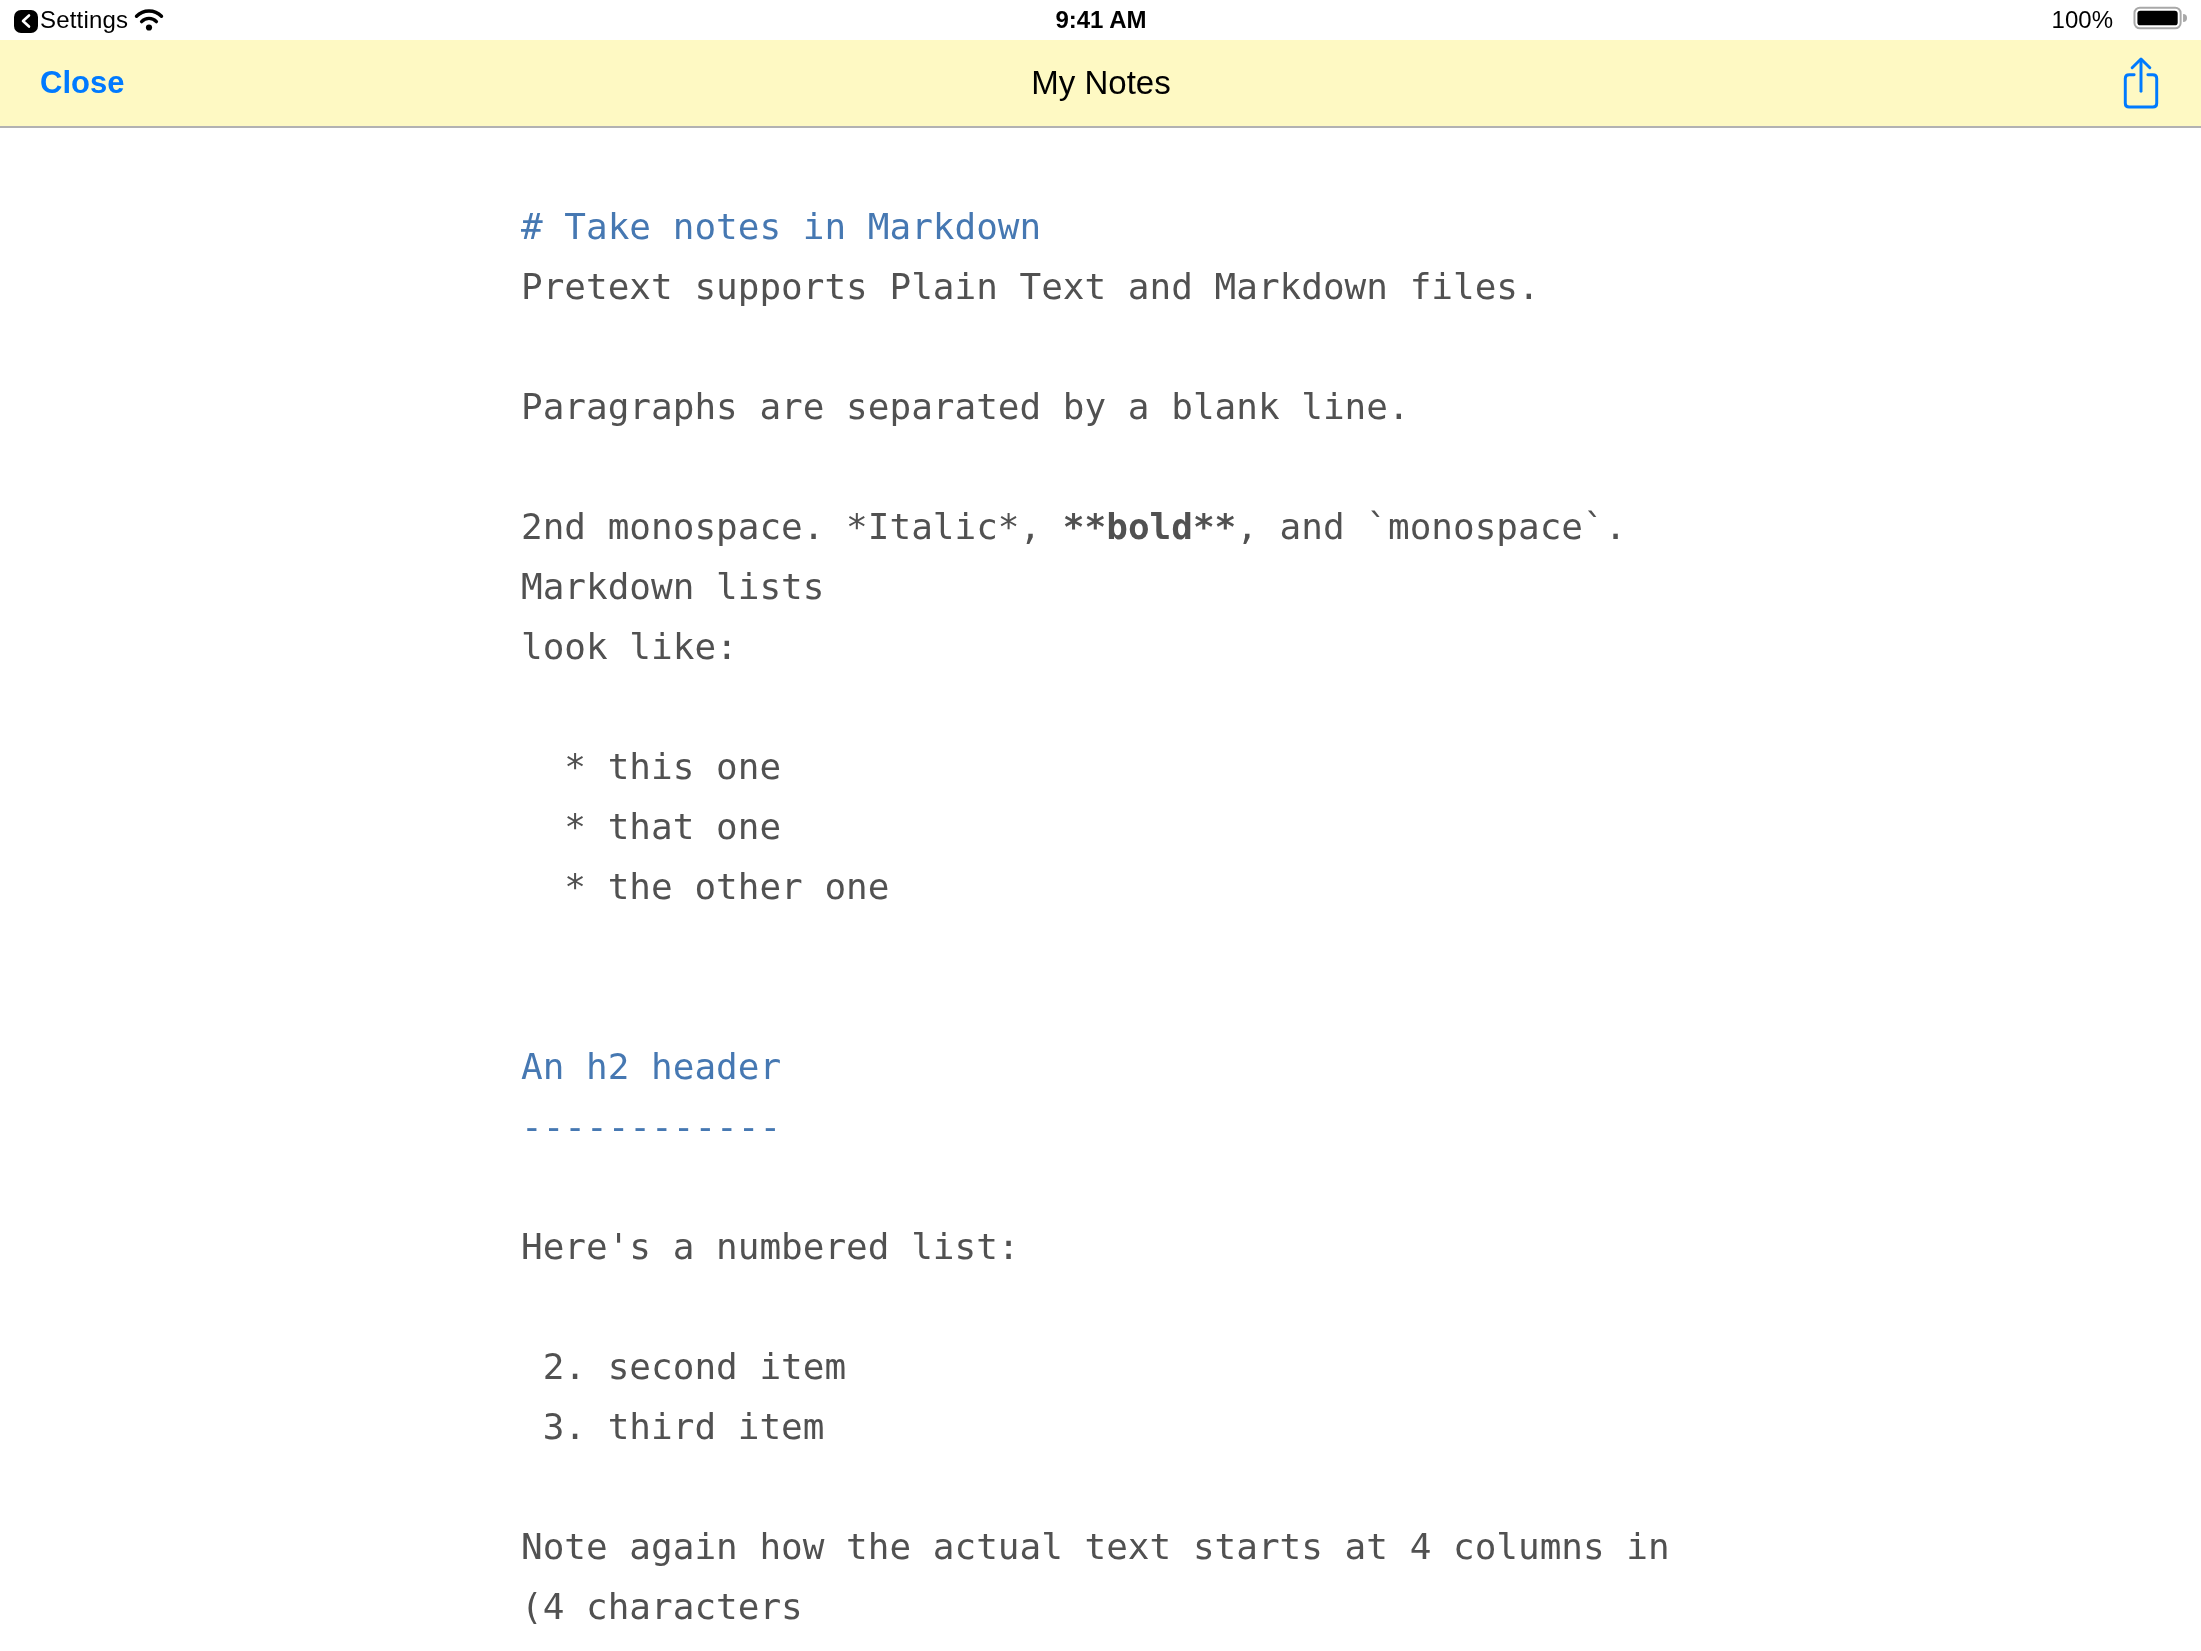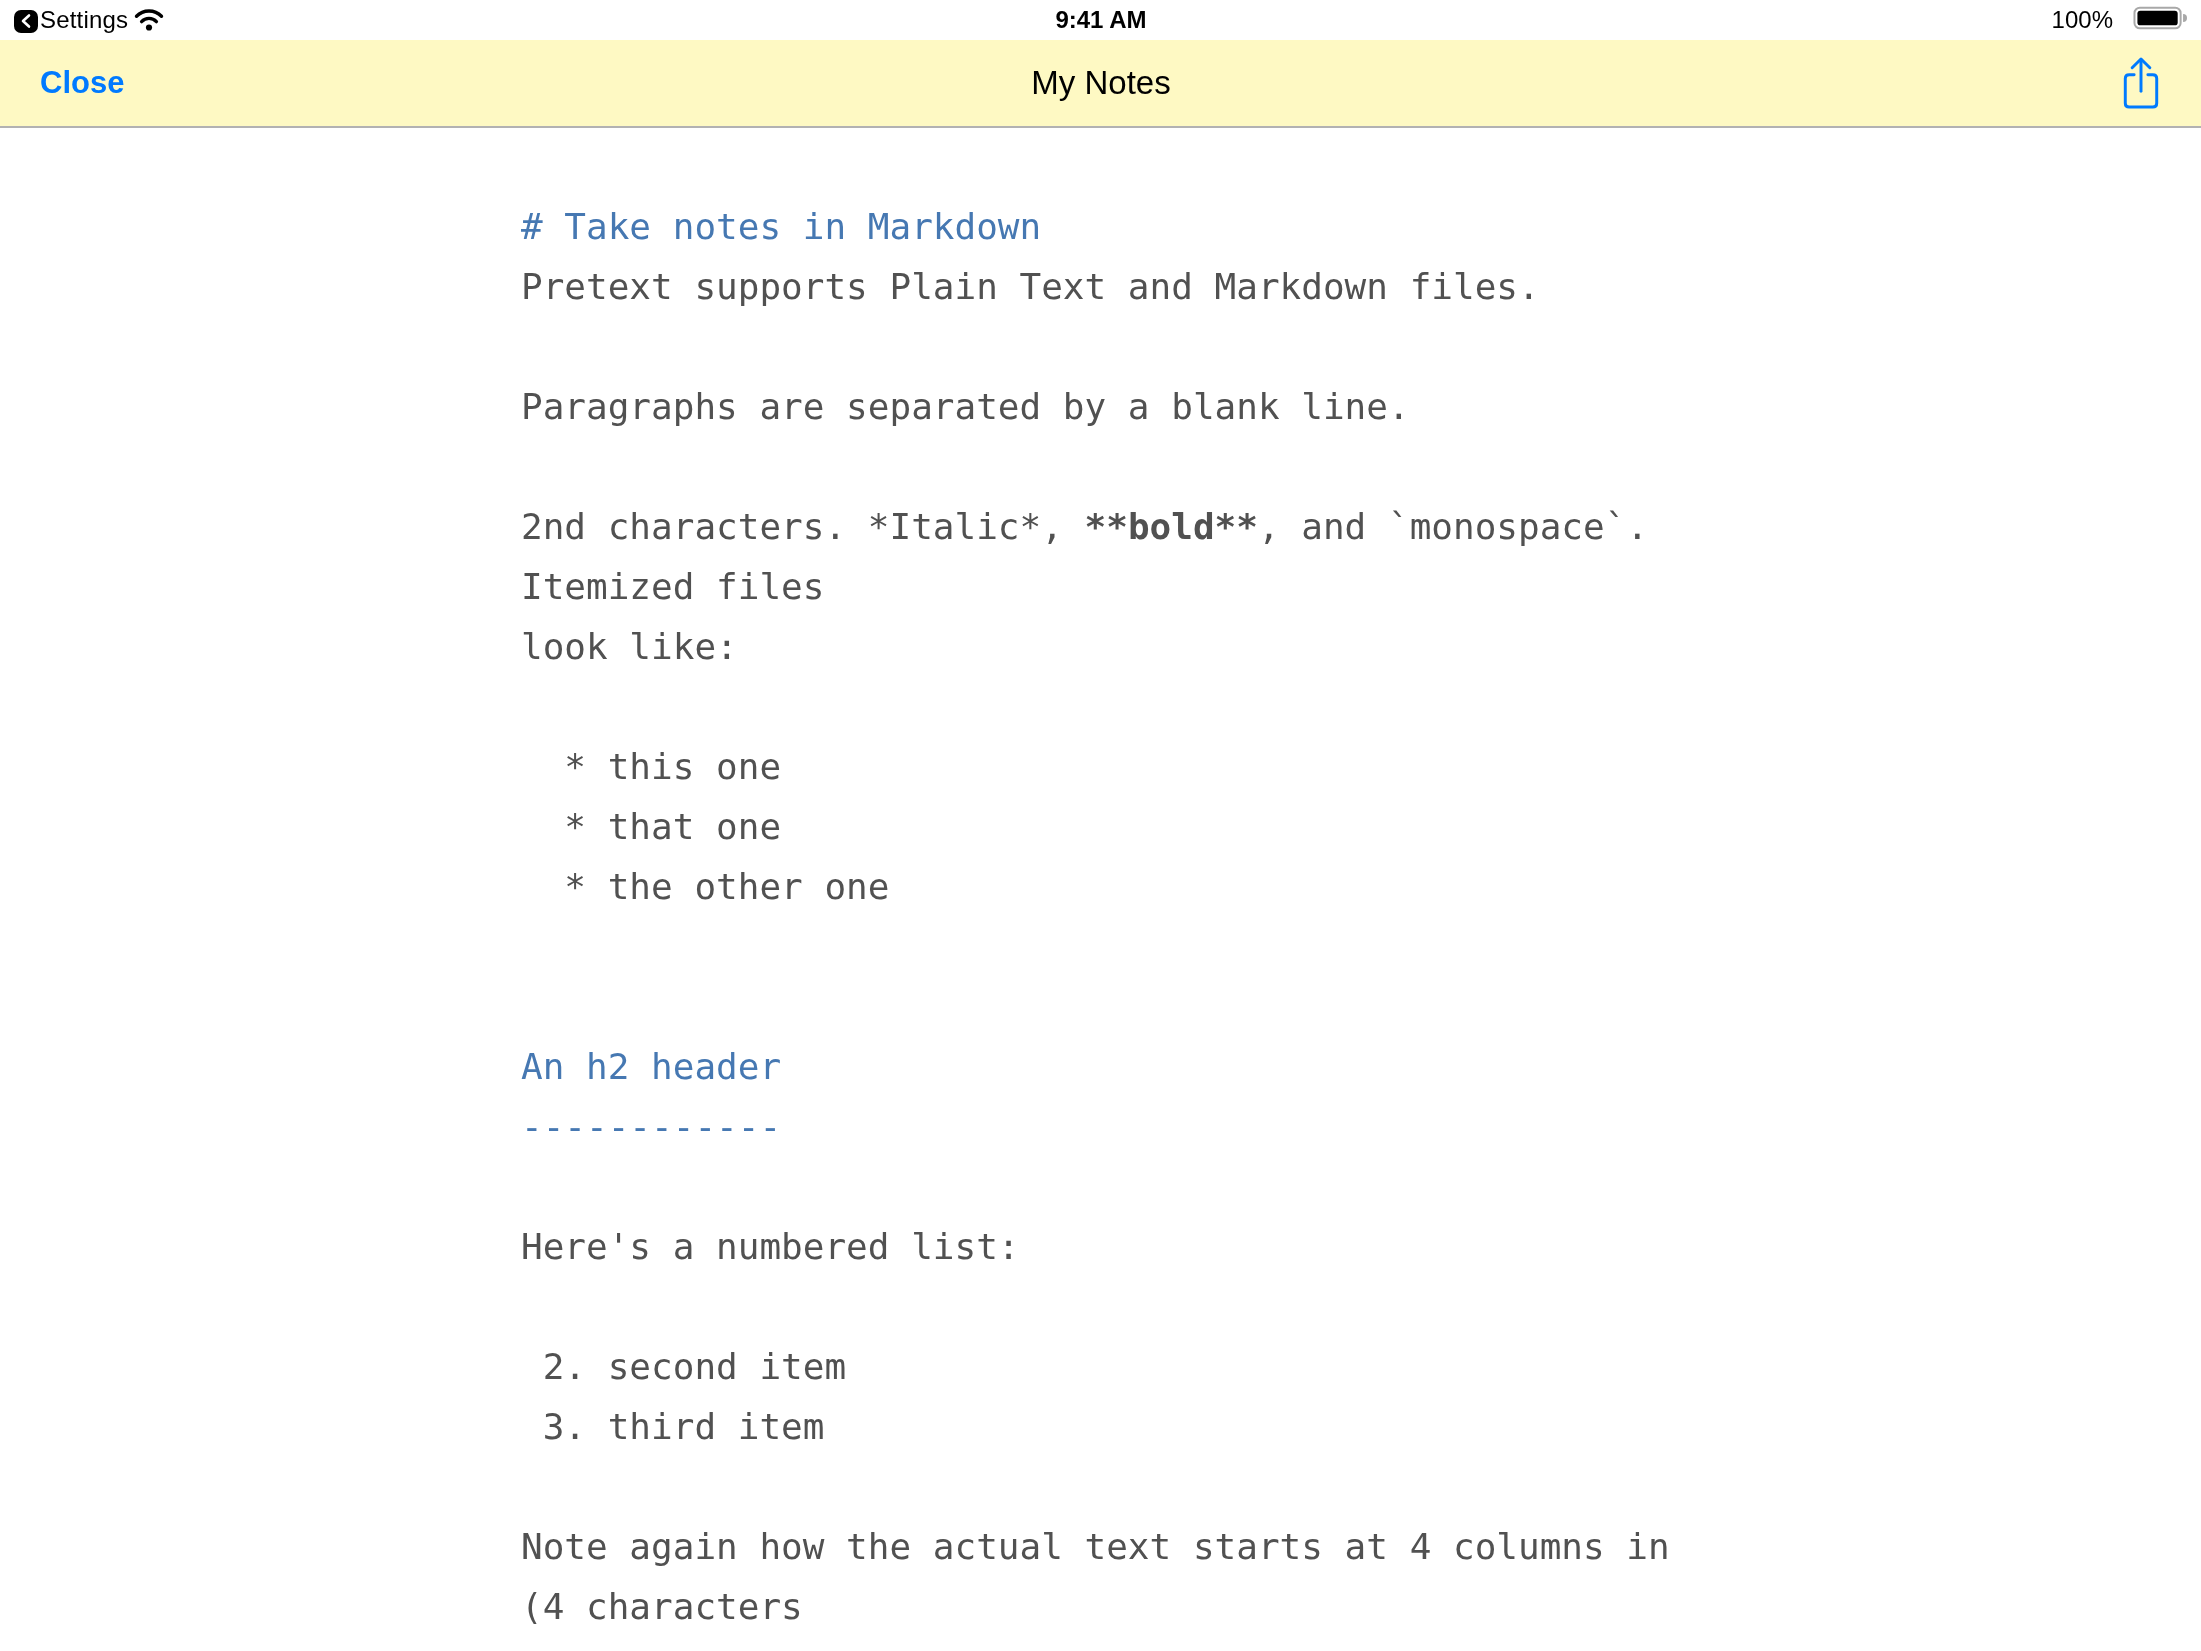--- a/index.html
+++ b/index.html
@@ -112,22 +112,22 @@
     </svg>
   </button>
 </div>
 
 <div class="note-content">
     <div class="note-line"><span class="seg-heading"># Take notes in Markdown</span></div>
     <div class="note-line"><span class="seg-body">Pretext supports Plain Text and Markdown files.</span></div>
     <div class="note-line">&nbsp;</div>
     <div class="note-line"><span class="seg-body">Paragraphs are separated by a blank line.</span></div>
     <div class="note-line">&nbsp;</div>
-    <div class="note-line"><span class="seg-body">2nd characters. </span><span class="seg-italic">*Italic*</span><span class="seg-body">, </span><span class="seg-bold">**bold**</span><span class="seg-body">, and `monospace`.</span></div>
-    <div class="note-line"><span class="seg-body">Itemized files</span></div>
+    <div class="note-line"><span class="seg-body">2nd monospace. </span><span class="seg-italic">*Italic*</span><span class="seg-body">, </span><span class="seg-bold">**bold**</span><span class="seg-body">, and `monospace`.</span></div>
+    <div class="note-line"><span class="seg-body">Markdown lists</span></div>
     <div class="note-line"><span class="seg-body">look like:</span></div>
     <div class="note-line">&nbsp;</div>
     <div class="note-line"><span class="seg-body">  * this one</span></div>
     <div class="note-line"><span class="seg-body">  * that one</span></div>
     <div class="note-line"><span class="seg-body">  * the other one</span></div>
     <div class="note-line">&nbsp;</div>
     <div class="note-line">&nbsp;</div>
     <div class="note-line"><span class="seg-heading">An h2 header</span></div>
     <div class="note-line"><span class="seg-heading">------------</span></div>
     <div class="note-line">&nbsp;</div>

